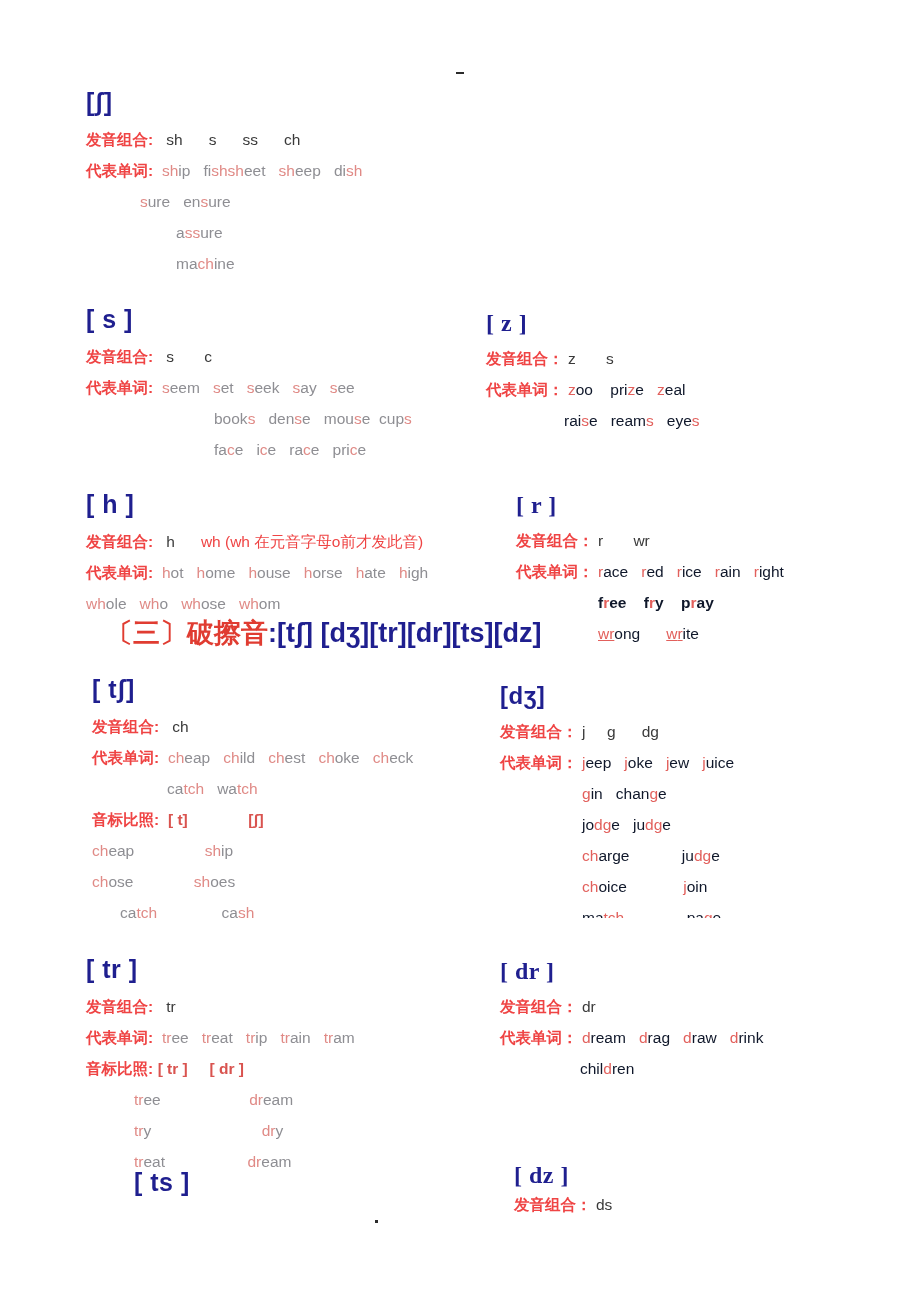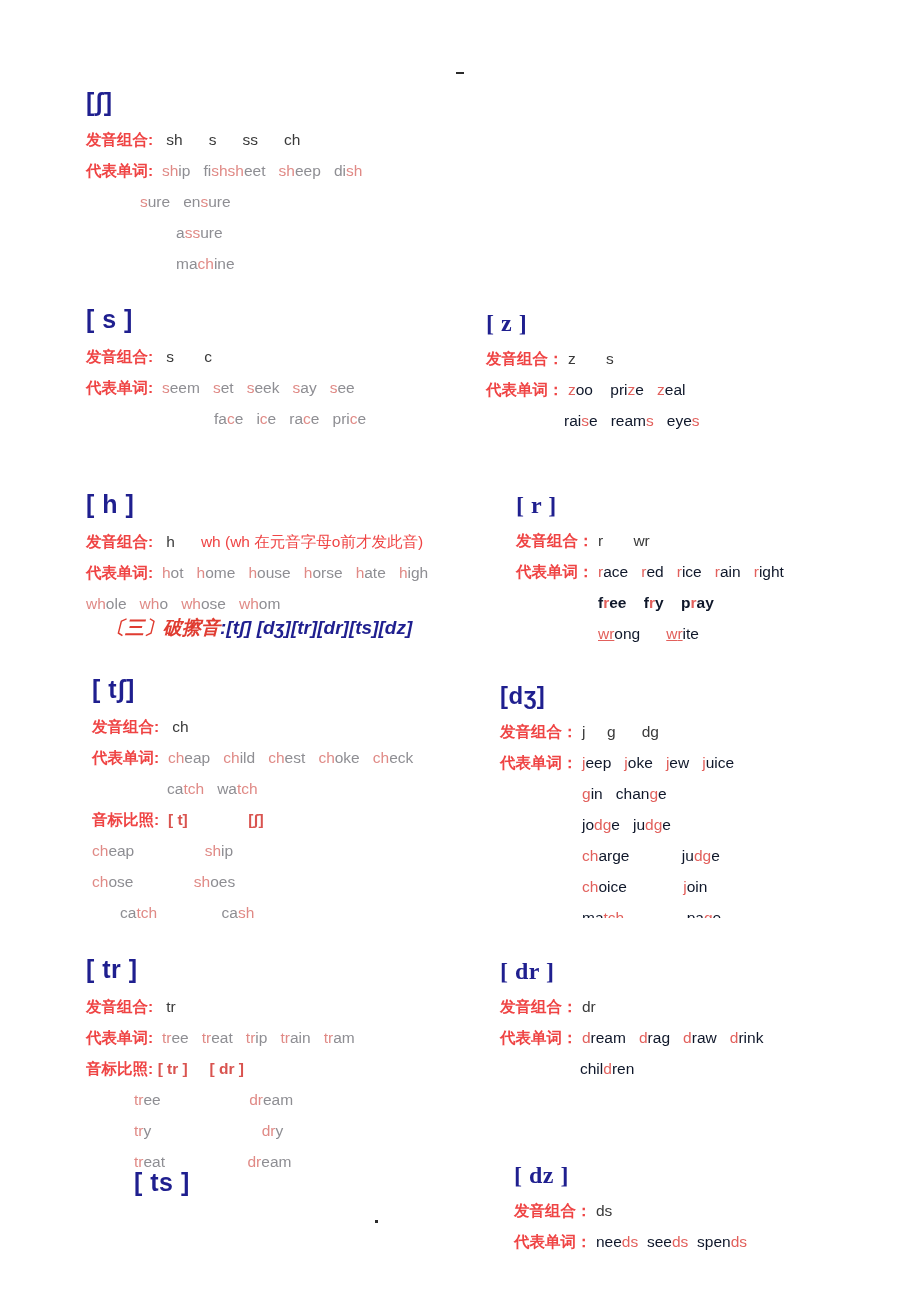--- a/index.html
+++ b/index.html
@@ -43,23 +43,22 @@
   .w.dark{color:#0f172a;}
   .hi{color:#e08a86;}
   .hi.strong{color:#e2605c;}
   .hi.u{text-decoration:underline;}
   .sym{color:#d9534f;font-weight:bold;}
   .combo{color:#3a3a3a;}
 
   
   .sec-head{
     position:absolute;white-space:nowrap;
-    font-size:19px;font-weight:bold;
+    font-size:27px;font-weight:bold;
     font-family:"Liberation Sans","DejaVu Sans",sans-serif;
-    font-style:italic;
   }
   .sec-head .cn{color:#e03c31;}
   .sec-head .ipas{color:#1f1f8f;}
 
   .clip{overflow:hidden;}
   .dot{position:absolute;background:#2b2b2b;}
 </style>
 </head>
 <body>
 
@@ -102,20 +101,26 @@
       <span class="wordsL combo">&nbsp;&nbsp;<span>s</span></span>
       <span class="wordsL combo">&nbsp;&nbsp;&nbsp;&nbsp;&nbsp;&nbsp;<span>c</span></span>
     </div>
     <div class="row">
       <span class="lbl lbl-l">代表单词:</span>
       <span class="wordsL">&nbsp;<span class="hi">s</span><span class="w">eem</span></span>
       <span class="wordsL">&nbsp;&nbsp;<span class="hi">s</span><span class="w">et</span></span>
       <span class="wordsL">&nbsp;&nbsp;<span class="hi">s</span><span class="w">eek</span></span>
       <span class="wordsL">&nbsp;&nbsp;<span class="hi">s</span><span class="w">ay</span></span>
       <span class="wordsL">&nbsp;&nbsp;<span class="hi">s</span><span class="w">ee</span></span>
+    </div>
+    <div class="row" style="padding-left:128px;">
+      <span class="wordsL"><span class="w">book</span><span class="hi">s</span></span>
+      <span class="wordsL">&nbsp;&nbsp;<span class="w">den</span><span class="hi">s</span><span class="w">e</span></span>
+      <span class="wordsL">&nbsp;&nbsp;<span class="w">mou</span><span class="hi">s</span><span class="w">e</span></span>
+      <span class="wordsL">&nbsp;<span class="w">cup</span><span class="hi">s</span></span>
     </div>
     <div class="row" style="padding-left:128px;">
       <span class="wordsL"><span class="w">fa</span><span class="hi">c</span><span class="w">e</span></span>
       <span class="wordsL">&nbsp;&nbsp;<span class="w">i</span><span class="hi">c</span><span class="w">e</span></span>
       <span class="wordsL">&nbsp;&nbsp;<span class="w">ra</span><span class="hi">c</span><span class="w">e</span></span>
       <span class="wordsL">&nbsp;&nbsp;<span class="w">pri</span><span class="hi">c</span><span class="w">e</span></span>
     </div>
   </div>
 
   <div class="block" style="left:86px;top:490px;">
@@ -318,25 +323,19 @@
       <span class="wordsR">&nbsp;&nbsp;<span class="hi strong">d</span><span class="w dark">raw</span></span>
       <span class="wordsR">&nbsp;&nbsp;<span class="hi strong">d</span><span class="w dark">rink</span></span>
     </div>
     <div class="row" style="padding-left:80px;">
       <span class="wordsR"><span class="w dark">chil</span><span class="hi strong">d</span><span class="w dark">ren</span></span>
     </div>
   </div>
 
   <div class="block" style="left:514px;top:1162px;">
     <div class="ipa ipa-r">[ dz ]</div>
-    <div class="row" style="margin-top:6px;">
+    <div class="row" style="">
       <span class="lbl lbl-r">发音组合：</span>
       <span class="wordsR combo"><span>ds</span></span>
     </div>
-    <div class="row">
-      <span class="lbl lbl-r">代表单词：</span>
-      <span class="wordsR"><span class="w dark">nee</span><span class="hi strong">ds</span></span>
-      <span class="wordsR">&nbsp;<span class="w dark">see</span><span class="hi strong">ds</span></span>
-      <span class="wordsR">&nbsp;<span class="w dark">spen</span><span class="hi strong">ds</span></span>
-    </div>
   </div>
 
 </div>
 
 </body></html>

